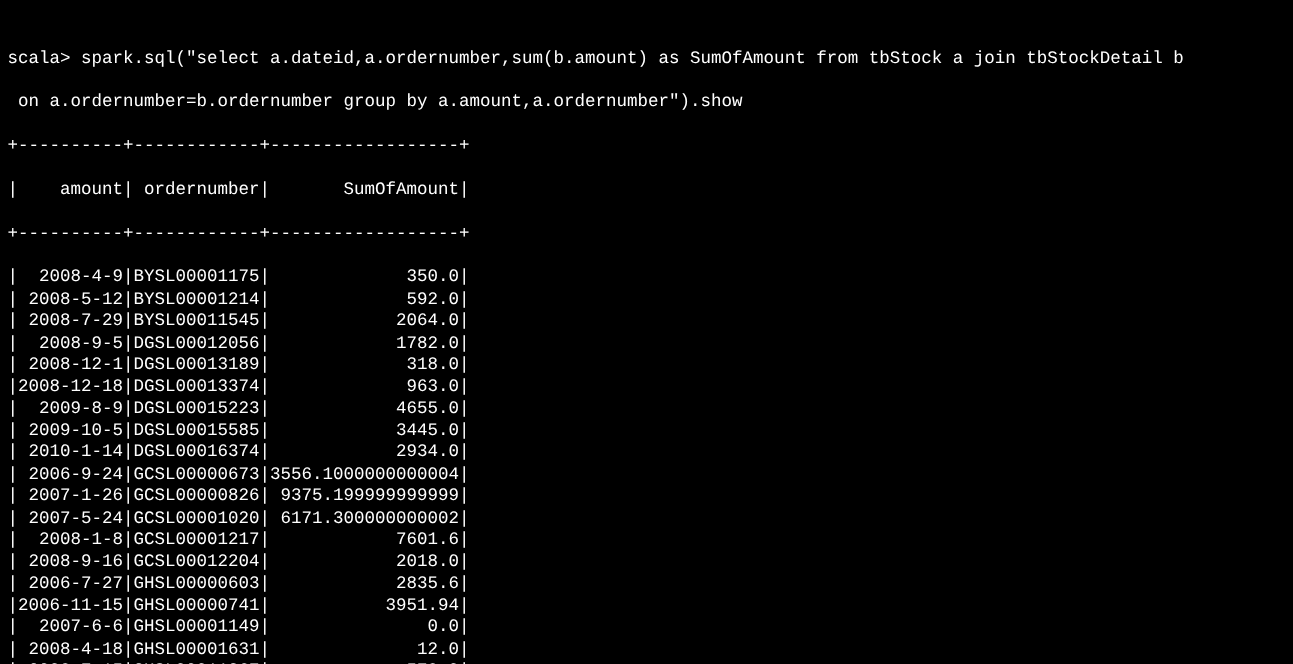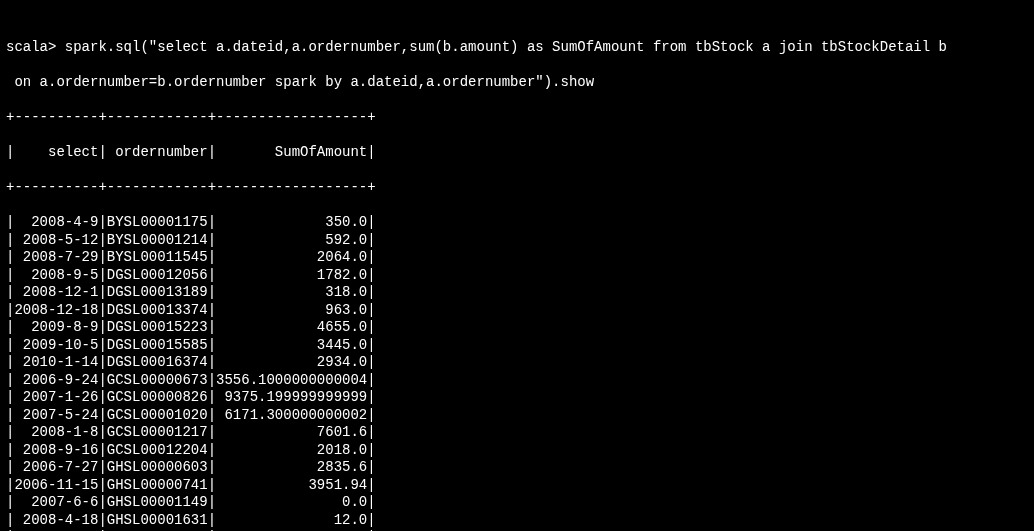--- a/index.html
+++ b/index.html
@@ -14,20 +14,20 @@
     }
     .prompt-line { display: block; }
     .sep-line    { display: block; }
     .header-line { display: block; }
     .data-row    { display: block; }
   </style>
 </head>
 <body>
 
 <span class="prompt-line">scala&gt; spark.sql("select a.dateid,a.ordernumber,sum(b.amount) as SumOfAmount from tbStock a join tbStockDetail b</span>
-<span class="prompt-line"> on a.ordernumber=b.ordernumber spark by a.dateid,a.ordernumber").show</span>
+<span class="prompt-line"> on a.ordernumber=b.ordernumber group by a.amount,a.ordernumber").show</span>
 <span class="sep-line" id="sep-top">+----------+------------+------------------+</span>
-<span class="header-line" id="hdr">|    select| ordernumber|       SumOfAmount|</span>
+<span class="header-line" id="hdr">|    amount| ordernumber|       SumOfAmount|</span>
 <span class="sep-line" id="sep-mid">+----------+------------+------------------+</span>
 <div id="rows"><span class="data-row">|  2008-4-9|BYSL00001175|             350.0|</span><span class="data-row">| 2008-5-12|BYSL00001214|             592.0|</span><span class="data-row">| 2008-7-29|BYSL00011545|            2064.0|</span><span class="data-row">|  2008-9-5|DGSL00012056|            1782.0|</span><span class="data-row">| 2008-12-1|DGSL00013189|             318.0|</span><span class="data-row">|2008-12-18|DGSL00013374|             963.0|</span><span class="data-row">|  2009-8-9|DGSL00015223|            4655.0|</span><span class="data-row">| 2009-10-5|DGSL00015585|            3445.0|</span><span class="data-row">| 2010-1-14|DGSL00016374|            2934.0|</span><span class="data-row">| 2006-9-24|GCSL00000673|3556.1000000000004|</span><span class="data-row">| 2007-1-26|GCSL00000826| 9375.199999999999|</span><span class="data-row">| 2007-5-24|GCSL00001020| 6171.300000000002|</span><span class="data-row">|  2008-1-8|GCSL00001217|            7601.6|</span><span class="data-row">| 2008-9-16|GCSL00012204|            2018.0|</span><span class="data-row">| 2006-7-27|GHSL00000603|            2835.6|</span><span class="data-row">|2006-11-15|GHSL00000741|           3951.94|</span><span class="data-row">|  2007-6-6|GHSL00001149|               0.0|</span><span class="data-row">| 2008-4-18|GHSL00001631|              12.0|</span><span class="data-row">| 2008-7-15|GHSL00011367|             578.0|</span></div>
 
 
 
 
 </body></html>

